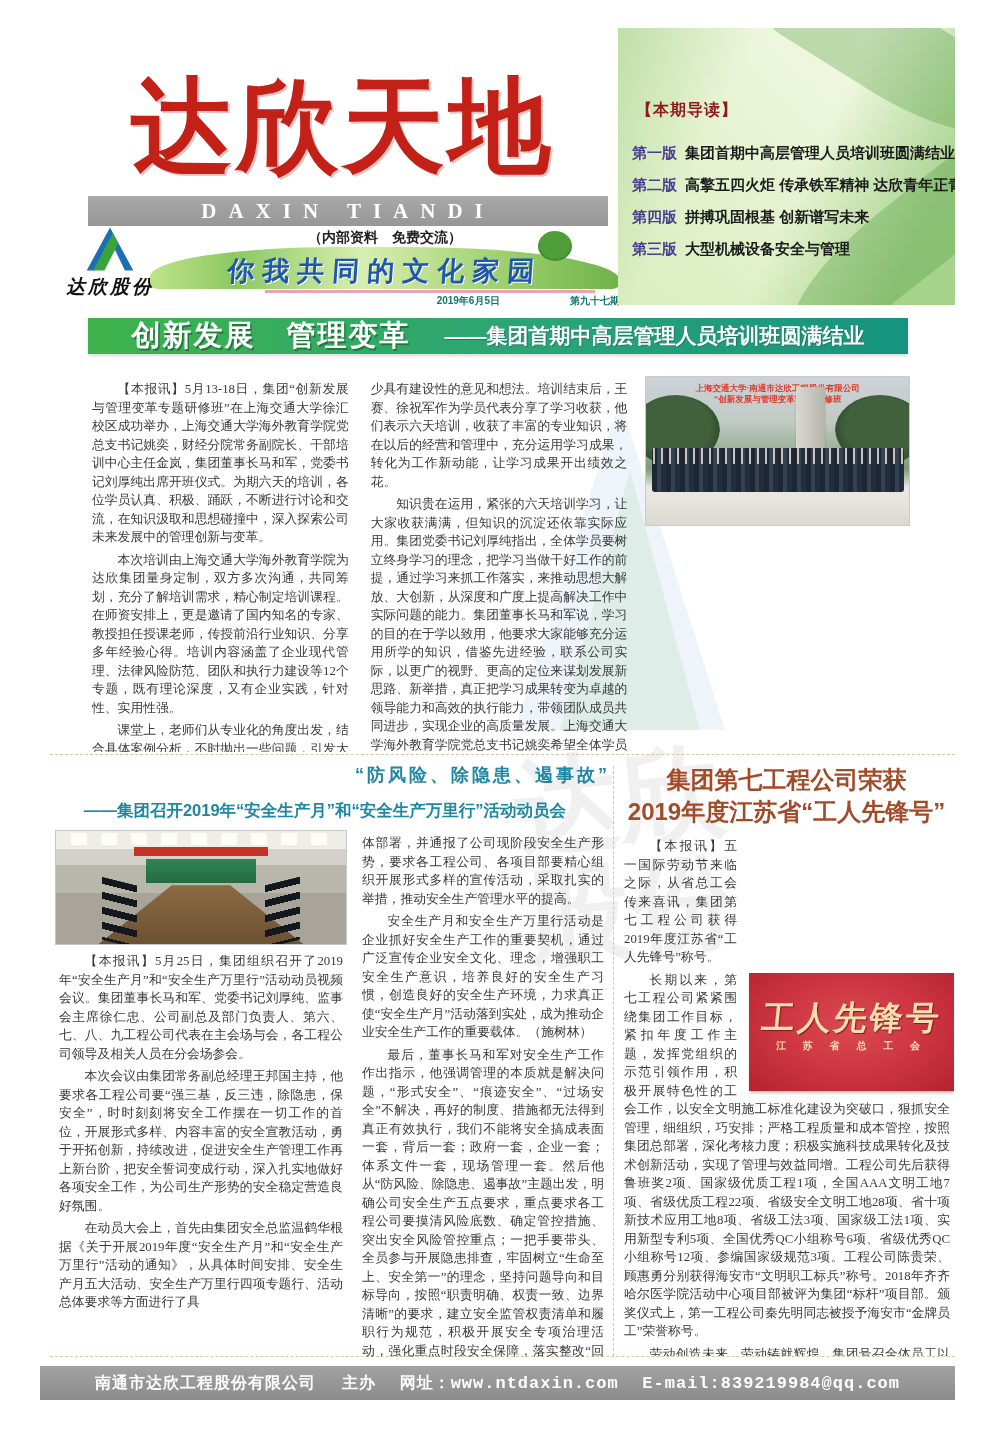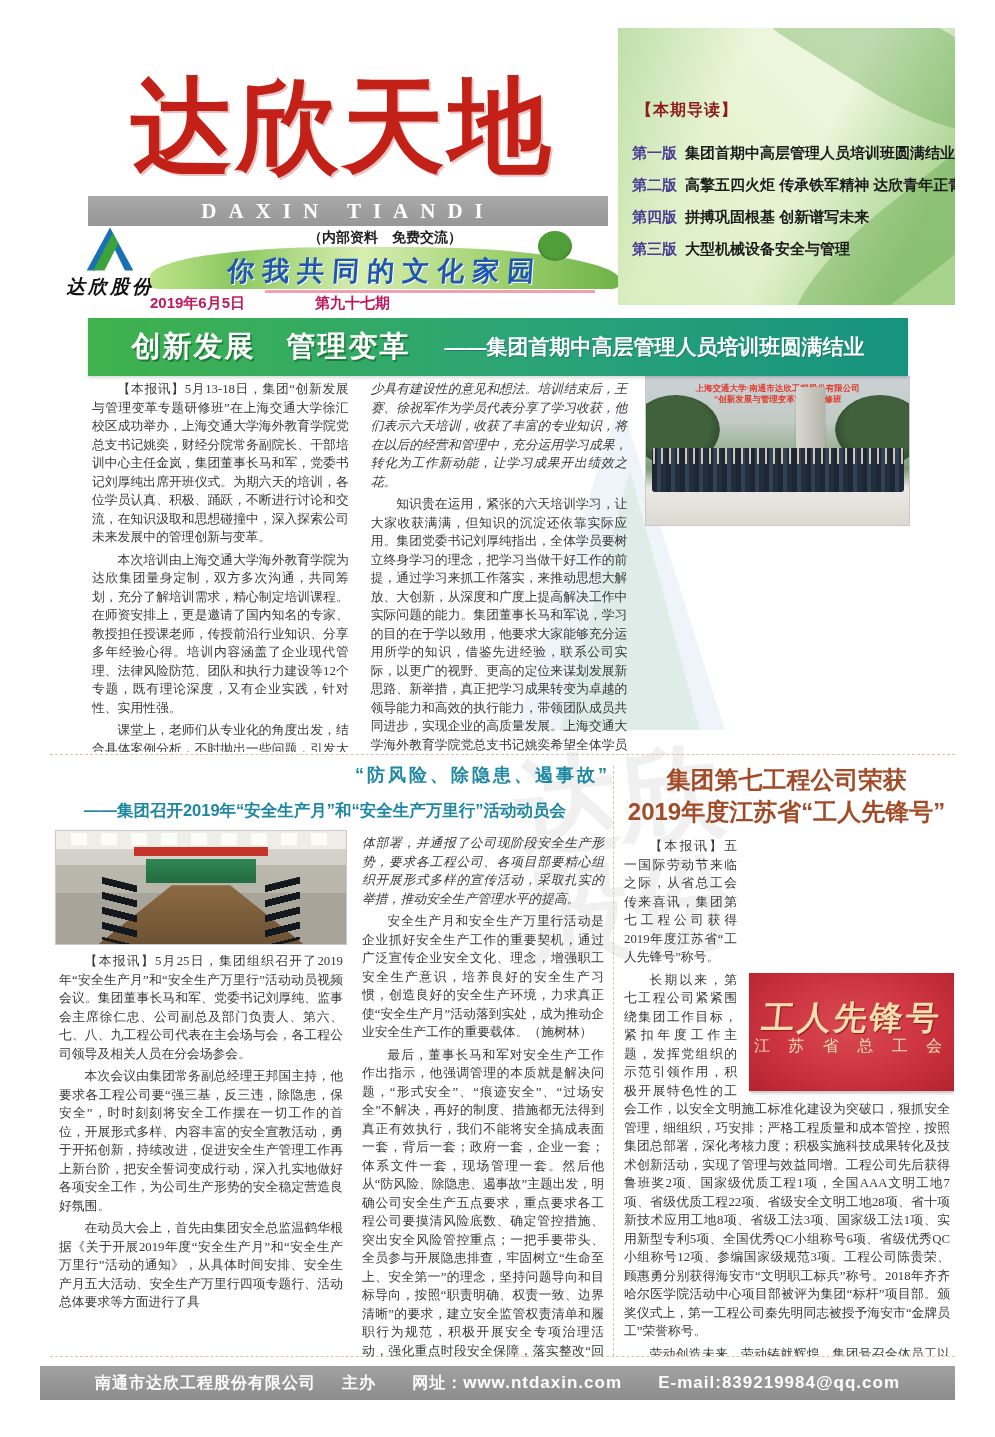--- a/index.html
+++ b/index.html
@@ -21,22 +21,22 @@
   .m-grass { position:absolute; left:150px; top:247px; width:470px; height:42px;
     background:linear-gradient(90deg,#bfe48a 0%,#8cc861 18%,#d7eeb0 45%,#9ed06e 75%,#6fb348 100%);
     border-radius:40% 45% 8px 8px / 70% 80% 6px 6px; }
   .m-grass .tree { position:absolute; right:48px; top:-16px; width:34px; height:30px;
     background:radial-gradient(circle at 50% 40%, #4f9e3a 0 60%, #3c7f2c 75%, transparent 76%);
     border-radius:50%; }
   .m-slogan { position:absolute; left:0; top:6px; width:100%; text-align:center;
     font-size:27px; font-weight:900; color:#1e56b0; letter-spacing:8px;
     text-shadow:1px 1px 0 #fff; transform:skewX(-4deg); }
   .m-underline { position:absolute; left:265px; top:290px; width:330px; height:3px; background:#efa0b4; }
-  .m-dateline { position:absolute; left:150px; top:294px; width:470px; text-align:left;
-    font-size:15px; font-weight:bold; color:#be185d; font-family:"Liberation Sans","DejaVu Sans",sans-serif; }
+  .m-dateline { position:absolute; left:150px; top:294px; width:470px; text-align:right;
+    font-size:10px; font-weight:bold; color:#0f766e; font-family:"Liberation Sans","DejaVu Sans",sans-serif; }
   .m-dateline .gap { display:inline-block; width:70px; }
   .m-logo { position:absolute; left:45px; top:224px; width:130px; height:80px; text-align:center; }
   .m-logo svg { display:block; margin:0 auto; }
   .m-logo-text { font-size:19px; font-weight:900; color:#111; letter-spacing:3px; font-style:italic; }
 
   
   .digest { position:absolute; left:618px; top:28px; width:337px; height:277px;
     background:
       linear-gradient(115deg, rgba(106,180,70,.38) 0%, rgba(200,230,160,.15) 30%, rgba(235,246,215,.1) 55%, rgba(90,170,60,.42) 85%),
       linear-gradient(#f3f9e6,#ddefc5);
@@ -54,35 +54,35 @@
   .wm-tri { position:absolute; left:515px; top:400px; width:0; height:0; z-index:0;
     border-left:105px solid transparent; border-right:105px solid transparent;
     border-bottom:330px solid rgba(85,150,200,.10); }
   .wm-tri2 { position:absolute; left:560px; top:470px; width:0; height:0; z-index:0;
     border-left:70px solid transparent; border-right:70px solid transparent;
     border-bottom:260px solid rgba(100,175,95,.10); }
   .wm-text { position:absolute; left:520px; top:745px; z-index:0; font-size:105px; line-height:1.05;
     color:#9a9a9a; opacity:.14; font-weight:900; transform:rotate(-6deg); white-space:pre-line; }
 
   
-  .a1-banner { position:absolute; left:88px; top:318px; width:820px; height:58px;
+  .a1-banner { position:absolute; left:88px; top:318px; width:820px; height:36px;
     background:linear-gradient(90deg,#3fb24c 0%,#2aa477 55%,#16937f 100%);
     box-shadow:0 2px 3px rgba(0,0,0,.15);
     display:flex; align-items:center; justify-content:center;
     font-family:"Liberation Sans","DejaVu Sans",sans-serif; color:#fff; white-space:nowrap; z-index:2; }
   .a1-banner .hl-main { font-size:29px; font-weight:900; letter-spacing:2px;
     text-shadow:1.5px 1.5px 0 #1e7a3a; margin-right:14px; }
   .a1-banner .hl-sub { font-size:21px; font-weight:900; text-shadow:1px 1px 0 #1e7a6a;margin-left:20px; }
 
   .a1-cols { position:absolute; left:88px; top:376px; width:822px; height:376px;
     display:flex; gap:14px; z-index:1; }
   .col { flex:1 1 0; overflow:hidden; }
   .body-text { font-size:12.8px; line-height:18.5px; color:#3a3a3a; text-align:justify; }
   .body-text p { text-indent:2em; margin:4px; }
-  .body-text p.noindent { text-indent:0;font-style:italic; }
+  .body-text p.noindent { text-indent:0; }
 
   .photo1 { position:relative; width:100%; height:150px; margin-bottom:8px;
     border:1px solid #c9c9c9; overflow:hidden;
     background:linear-gradient(#ccd2d8 0%,#c2cac4 30%,#9db49a 48%,#7d9b77 62%,#eceae6 75%,#dcd8d2 100%); }
   .photo1 .tree-l, .photo1 .tree-r { position:absolute; top:12%; width:34%; height:48%; border-radius:50%;
     background:radial-gradient(ellipse at 50% 45%, #41603c 0 55%, #33502f 70%, transparent 72%); }
   .photo1 .tree-l { left:-6%; } .photo1 .tree-r { right:-6%; }
   .photo1 .monument { position:absolute; left:57%; top:7%; width:11%; height:52%;
     background:linear-gradient(90deg,#d9d9d2,#b4b4aa); box-shadow:0 2px 2px rgba(0,0,0,.2); }
   .photo1 .crowd { position:absolute; left:2%; right:2%; bottom:22%; height:30%;
@@ -130,29 +130,29 @@
   .a3-headline { position:absolute; left:618px; top:764px; width:337px; text-align:center;
     font-size:24px; font-weight:900; color:#a24b28; line-height:1.32;
     font-family:"Liberation Sans","DejaVu Sans",sans-serif; z-index:1; }
   .a3-body { position:absolute; left:620px; top:833px; width:334px; height:523px; overflow:hidden; z-index:1; }
   .plaque { float:right; width:205px; height:118px; margin:140px 0 8px 12px;
     background:radial-gradient(ellipse at 50% 45%, #da4a52 0%, #cc3340 55%, #b4232f 100%);
     box-shadow:1px 2px 3px rgba(0,0,0,.25);
     display:flex; flex-direction:column; align-items:center; justify-content:center; }
   .plaque .p-title { font-size:33px; font-weight:900; color:#f2dfae; letter-spacing:3px;
     transform:skewX(-6deg); text-shadow:1px 1px 1px #8e1620; }
-  .plaque .p-org { margin-top:9px; font-size:16px; font-weight:normal; color:#f2dfae; letter-spacing:7px;
+  .plaque .p-org { margin-top:9px; font-size:10px; font-weight:bold; color:#f2dfae; letter-spacing:7px;
     font-family:"Liberation Sans","DejaVu Sans",sans-serif; }
 
   
   .footer { position:absolute; left:40px; top:1366px; width:915px; height:34px;
     background:linear-gradient(#a2a2a2,#8c8c8c); color:#fff;
     display:flex; align-items:center; justify-content:space-between; padding:0 55px;
     font-family:"Liberation Sans","DejaVu Sans",sans-serif; font-weight:bold; }
-  .footer .seg { font-size:16px; letter-spacing:1px; white-space:nowrap; }
+  .footer .seg { font-size:16px; letter-spacing:1px; white-space:nowrap;font-family:Liberation Mono, monospace; }
   .footer .seg b { font-size:17px; }
   .footer .role { margin-left:26px; }
 </style>
 </head>
 <body>
 
 <div class="page">
 
   <div class="m-title">达欣天地</div>
   <div class="m-enbar">DAXIN TIANDI</div>

